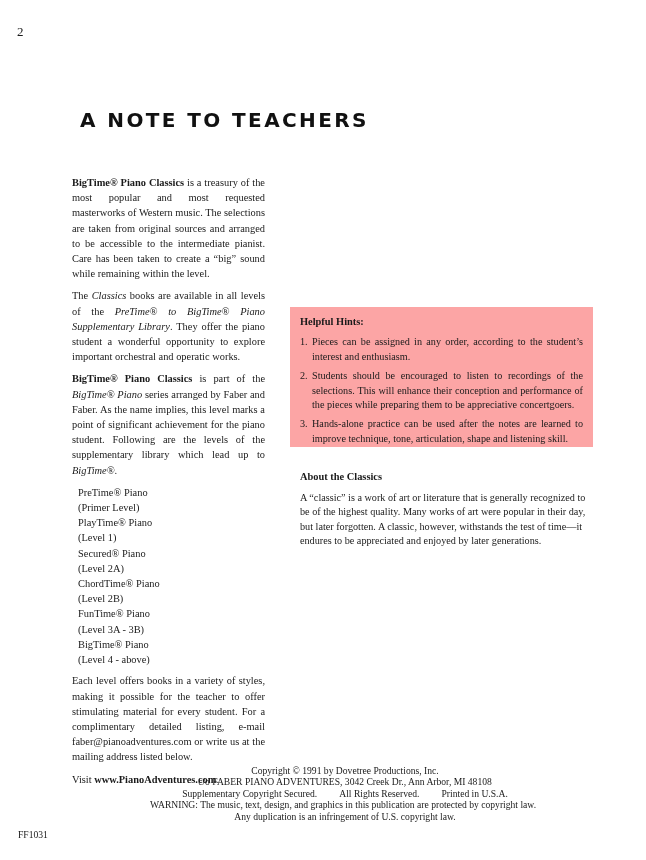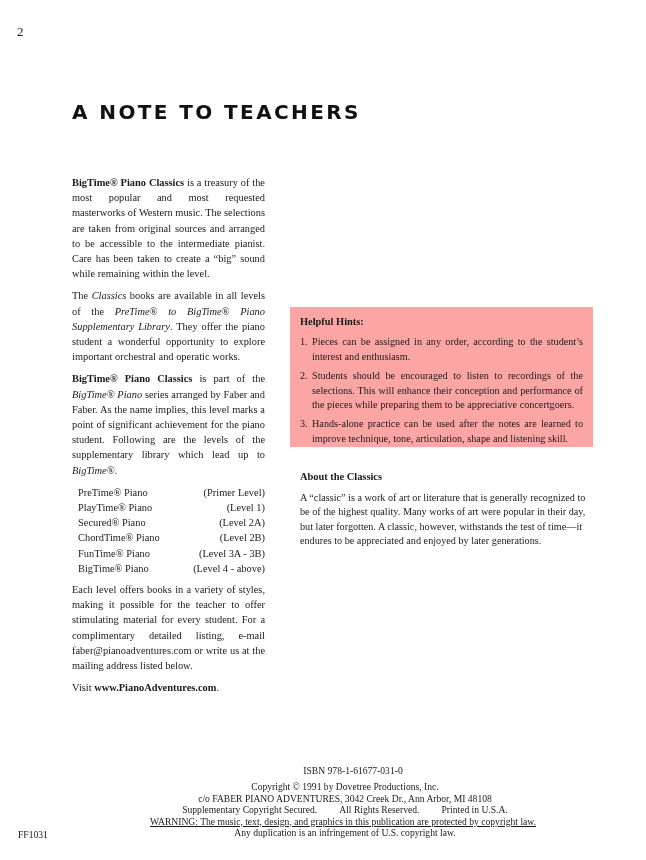--- a/index.html
+++ b/index.html
@@ -23,21 +23,21 @@
     }
     .title {
       position: absolute;
       left: 72px;
       top: 100px;
       font-family: "DejaVu Sans", "Liberation Sans", sans-serif;
       font-weight: bold;
       font-size: 20px;
       letter-spacing: 2.4px;
       color: #111;
-      margin: 0;
+      margin: 8px;
       white-space: nowrap;
     }
     .left-col {
       position: absolute;
       left: 72px;
       top: 175px;
       width: 193px;
       font-size: 10.4px;
       line-height: 15.2px;
       text-align: justify;
@@ -46,22 +46,23 @@
       margin: 0 0 7px 0;
     }
     .left-col b { font-weight: bold; }
     .levels {
       margin: 0 0 6px 0;
       padding: 0 0 0 6px;
       list-style: none;
     }
     .levels li {
       display: flex;
-      justify-content: space-between;
+      justify-content: center;
       line-height: 15.2px;
+      flex-direction: column;
     }
     .hints-box {
       position: absolute;
       left: 290px;
       top: 307px;
       width: 303px;
       height: 140px;
       background: #fca5a5;
       box-sizing: border-box;
       padding: 8px 10px 6px 10px;
@@ -113,21 +114,21 @@
       width: 646px;
       text-align: center;
       font-size: 9.6px;
       line-height: 11.4px;
     }
     .footer .isbn {
       margin-bottom: 5px;
       padding-left: 60px;
     }
     .footer .line { white-space: nowrap; padding-left: 44px; }
-    .footer .line.wide { padding-left: 40px; text-decoration: underline; }
+    .footer .line.wide { padding-left: 40px; }
     .footer .sp { display: inline-block; width: 22px; }
     .code {
       position: absolute;
       left: 18px;
       top: 829px;
       font-size: 9.6px;
     }
   </style>
 </head>
 <body>
@@ -187,21 +188,20 @@
       </li>
   </ol>
 </div>
 
 <div class="about">
   <div class="about-title">About the Classics</div>
   <p class="about-body">A “classic” is a work of art or literature that is generally recognized to be of the highest quality. Many works of art were popular in their day, but later forgotten. A classic, however, withstands the test of time—it endures to be appreciated and enjoyed by later generations.</p>
 </div>
 
 <div class="footer">
-  <div class="isbn">ISBN 978-1-61677-031-0</div>
   <div class="line">Copyright © 1991 by Dovetree Productions, Inc.</div>
   <div class="line">c/o FABER PIANO ADVENTURES, 3042 Creek Dr., Ann Arbor, MI 48108</div>
   <div class="line"><span>Supplementary Copyright Secured.</span><span class="sp"></span><span>All Rights Reserved.</span><span class="sp"></span><span>Printed in U.S.A.</span></div>
   <div class="line wide">WARNING: The music, text, design, and graphics in this publication are protected by copyright law.</div>
   <div class="line">Any duplication is an infringement of U.S. copyright law.</div>
 </div>
 
 <div class="code">FF1031</div>
 
 </body></html>

